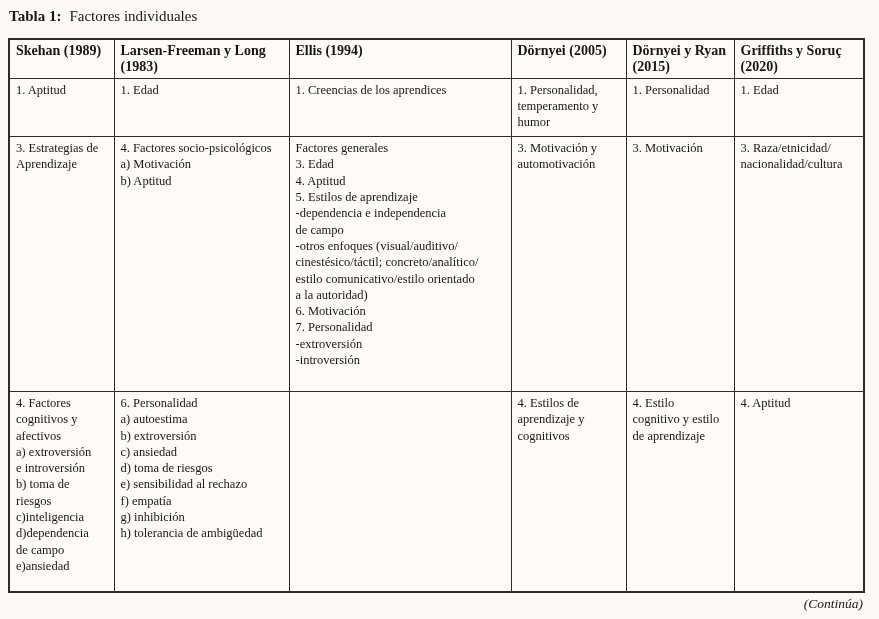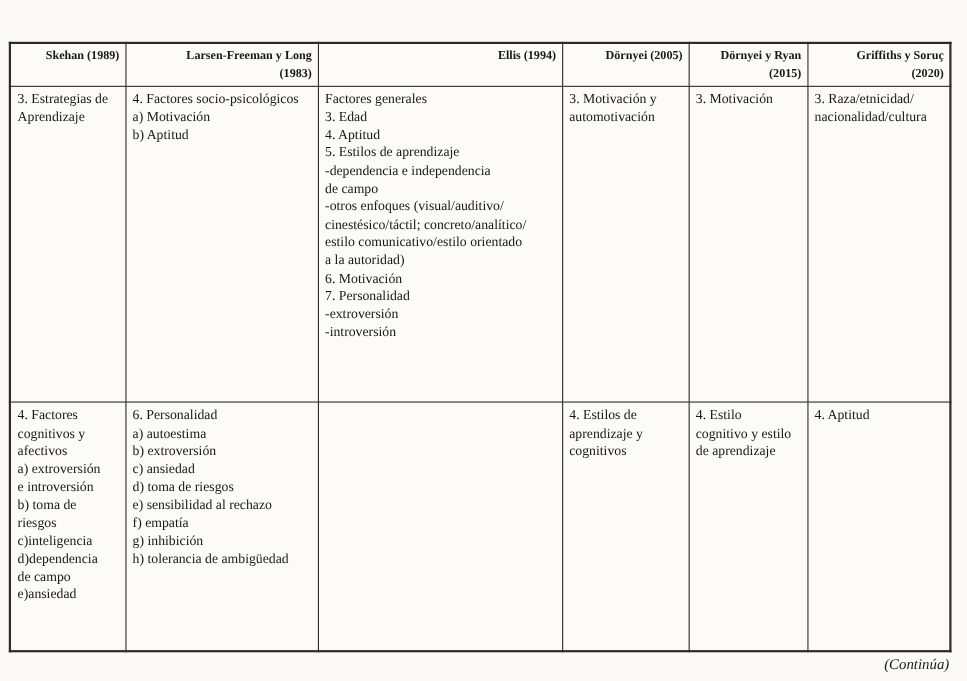--- a/index.html
+++ b/index.html
@@ -30,23 +30,22 @@
     border: 1.5px solid #2e2b26;
     vertical-align: top;
     text-align: left;
     padding: 3px 5px 2px 6px;
     white-space: pre-line;
     overflow: hidden;
     font-weight: normal;
   }
   th {
     font-weight: bold;
-    font-size: 11px;
+    font-size: 14px;
     line-height: 16.3px;
-    text-align: right;
   }
   td {
     font-size: 12.5px;
     line-height: 16.3px;
   }
   tr.hdr    { height: 38px; }
   tr.row-1  { height: 51px; }
   tr.row-2  { height: 38px; }
   tr.row-3  { height: 239px; margin-left: 13px; }
   tr.row-4  { height: 188px; }
@@ -54,20 +53,23 @@
   .continua {
     position: absolute; right: 16px; top: 596px;
     font-size: 13.5px; font-style: italic; text-align: center;
   }
 </style>
 </head>
 <body>
 
 <div class="page">
 
+  <div class="caption">
+    <span class="cap-label">Tabla 1:</span><span>Factores individuales</span>
+  </div>
 
   <table class="factors">
     <colgroup>
       <col style="width:105px">
       <col style="width:175px">
       <col style="width:222px">
       <col style="width:115px">
       <col style="width:108px">
       <col style="width:130px">
     </colgroup>
@@ -78,20 +80,30 @@
 (1983)</th>
         <th>Ellis (1994)</th>
         <th>Dörnyei (2005)</th>
         <th>Dörnyei y Ryan
 (2015)</th>
         <th>Griffiths y Soruç
 (2020)</th>
       </tr>
     </thead>
     <tbody>
+      <tr class="row-1">
+        <td>1. Aptitud</td>
+        <td>1. Edad</td>
+        <td>1. Creencias de los aprendices</td>
+        <td>1. Personalidad,
+temperamento y
+humor</td>
+        <td>1. Personalidad</td>
+        <td>1. Edad</td>
+      </tr>
       <tr class="row-3">
         <td>3. Estrategias de
 Aprendizaje</td>
         <td>4. Factores socio-psicológicos
 a) Motivación
 b) Aptitud</td>
         <td>Factores generales
 3. Edad
 4. Aptitud
 5. Estilos de aprendizaje

